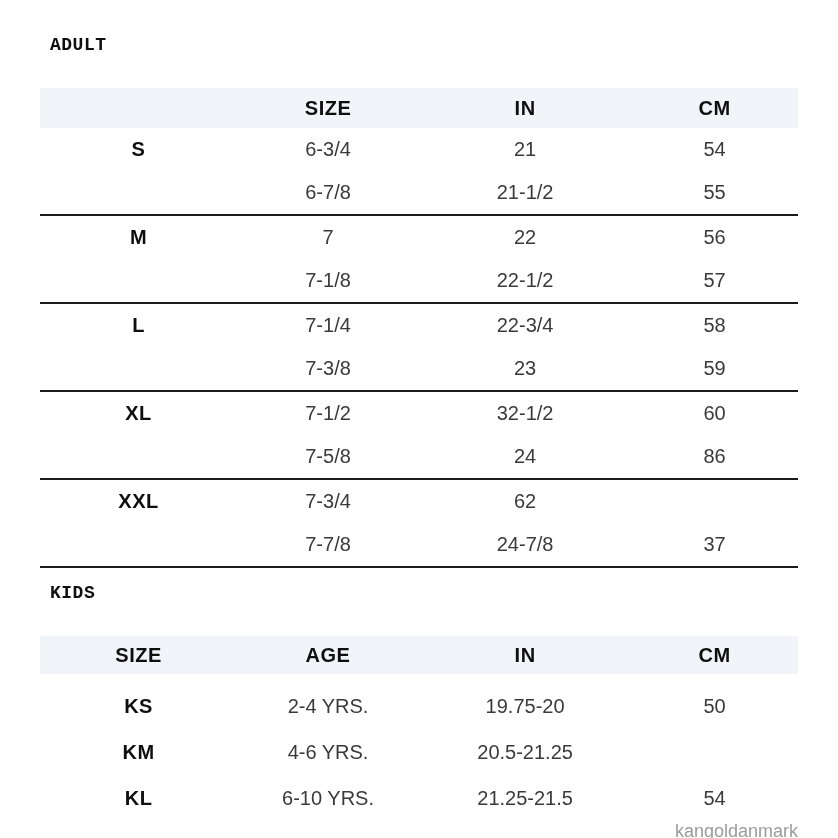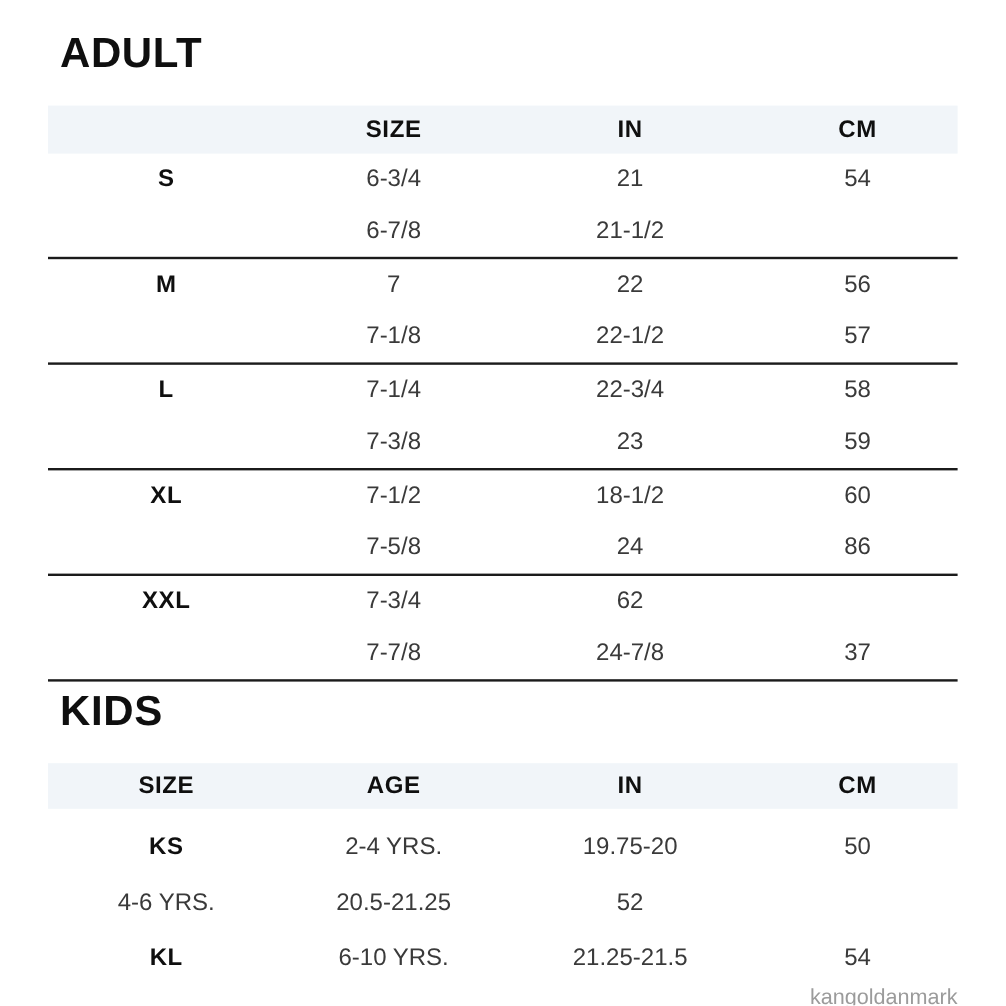--- a/index.html
+++ b/index.html
@@ -18,25 +18,26 @@
   .page {
     position: relative;
     width: 838px;
     height: 838px;
     background: #ffffff;
     padding: 30px 40px 0 40px;
     overflow: hidden;
   }
   .section-title {
     margin: 0 0 0 10px;
-    font-size: 35px;
+    font-size: 18px;
     line-height: 30px;
     font-weight: 800;
     letter-spacing: 0.5px;
     color: var(--heading);
+    font-family: Liberation Mono, monospace;
   }
   .table { width: 100%; }
   .row {
     display: grid;
     grid-template-columns: 26% 24% 28% 22%;
     align-items: center;
   }
   .thead {
     background: var(--band);
     height: 40px;
@@ -96,20 +97,21 @@
       <div class="row">
         <div class="td label">S</div>
         <div class="td">6-3/4</div>
         <div class="td">21</div>
         <div class="td">54</div>
       </div>
       <div class="row">
         <div class="td label"></div>
         <div class="td">6-7/8</div>
         <div class="td">21-1/2</div>
+        <div class="td">55</div>
       </div>
     </div>
 
     <div class="group">
       <div class="row">
         <div class="td label">M</div>
         <div class="td">7</div>
         <div class="td">22</div>
         <div class="td">56</div>
       </div>
@@ -133,21 +135,21 @@
         <div class="td">7-3/8</div>
         <div class="td">23</div>
         <div class="td">59</div>
       </div>
     </div>
 
     <div class="group">
       <div class="row">
         <div class="td label">XL</div>
         <div class="td">7-1/2</div>
-        <div class="td">18-1/2</div>
+        <div class="td">32-1/2</div>
         <div class="td">60</div>
       </div>
       <div class="row">
         <div class="td label"></div>
         <div class="td">7-5/8</div>
         <div class="td">24</div>
         <div class="td">86</div>
       </div>
     </div>
 
@@ -176,23 +178,23 @@
       <div class="th">CM</div>
     </div>
     <div class="tbody">
       <div class="row">
         <div class="td label">KS</div>
         <div class="td">2-4 YRS.</div>
         <div class="td">19.75-20</div>
         <div class="td">50</div>
       </div>
       <div class="row">
+        <div class="td label">KM</div>
         <div class="td">4-6 YRS.</div>
         <div class="td">20.5-21.25</div>
-        <div class="td">52</div>
       </div>
       <div class="row">
         <div class="td label">KL</div>
         <div class="td">6-10 YRS.</div>
         <div class="td">21.25-21.5</div>
         <div class="td">54</div>
       </div>
     </div>
   </div>
 

